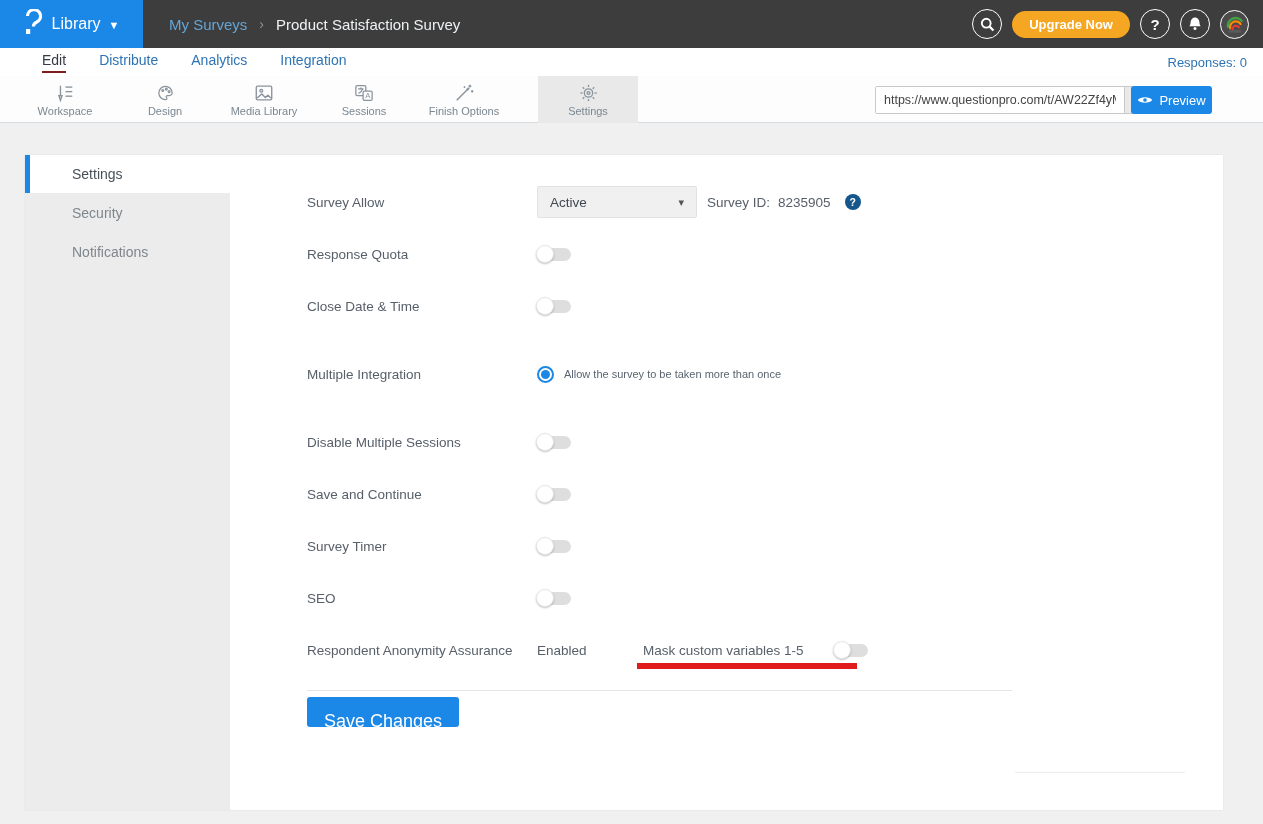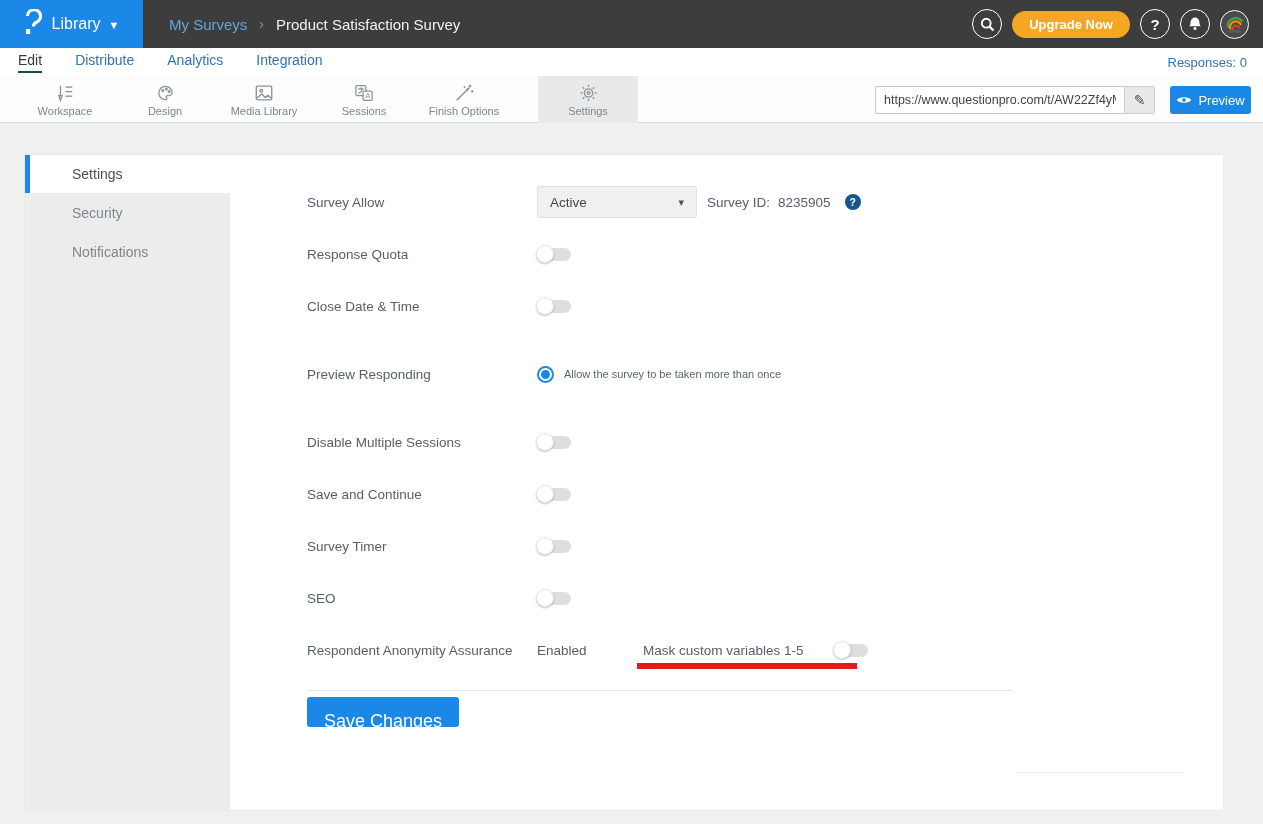--- a/index.html
+++ b/index.html
@@ -18,33 +18,33 @@
   .header-right { margin-left:auto; display:flex; align-items:center; gap:10px; padding-right:14px; }
   .hicon-circle { width:30px; height:30px; border:1.6px solid #fff; border-radius:50%; display:flex; align-items:center; justify-content:center; cursor:pointer; }
   .hicon-circle.help { color:#fff; font-size:15px; font-weight:bold; }
   .upgrade-btn { background:#f5a623; color:#fff; font-size:13px; font-weight:bold; border:none; border-radius:14px; height:27px; padding:0 17px; cursor:pointer; }
   .avatar-circle { width:29px; height:29px; border:1.6px solid #fff; border-radius:50%; background:#4a4a4a; display:flex; align-items:center; justify-content:center; cursor:pointer; overflow:hidden; }
 
   
   .nav-row { height:28px; background:#fff; display:flex; align-items:center; padding:0 16px 0 18px; }
   .nav-tabs { display:flex; gap:33px; }
   .nav-tab { font-size:14px; color:#2e74b5; cursor:pointer; padding-bottom:3px; }
-  .nav-tab.active { color:#333a42; border-bottom:2px solid #14532d; }
+  .nav-tab.active { color:#333a42; border-bottom:2px solid #7f1d1d;margin-left:24px; }
   .responses { margin-left:auto; font-size:13px; color:#2e74b5; }
 
   
   .toolbar { height:47px; background:#fdfdfd; border-bottom:1px solid #d5dbdf; position:relative; }
   .tool-item { position:absolute; top:0; width:100px; height:47px; display:flex; flex-direction:column; align-items:center; justify-content:center; gap:2px; cursor:pointer; }
   .tool-item.active { background:#e9e9e9; }
   .tool-item svg { display:block; }
   .tool-label { font-size:11px; color:#7b8791; }
   .url-group { position:absolute; top:10px; left:875px; width:280px; height:28px; border:1px solid #c9c9c9; background:#fff; display:flex; align-items:stretch; border-radius:2px; }
   .url-input { flex:1; border:none; outline:none; font-size:12.5px; color:#444; padding:0 8px; font-family:"Liberation Sans",sans-serif; min-width:0; background:#fff; }
   .url-edit { width:30px; background:#e9e9e9; border-left:1px solid #c9c9c9; display:flex; align-items:center; justify-content:center; color:#4a4a4a; font-size:14px; cursor:pointer; }
-  .preview-btn { position:absolute; top:10px; left:1170px; width:81px; height:28px; background:#1b87e6; border:none; border-radius:3px; color:#fff; font-size:13px; display:flex; align-items:center; justify-content:center; gap:6px; cursor:pointer; }
+  .preview-btn { position:absolute; top:10px; left:1131px; width:81px; height:28px; background:#1b87e6; border:none; border-radius:3px; color:#fff; font-size:13px; display:flex; align-items:center; justify-content:center; gap:6px; cursor:pointer; }
 
   
   .card { position:absolute; left:25px; top:155px; width:1198px; height:655px; background:#fff; display:flex; box-shadow:0 0 2px rgba(0,0,0,.08); }
   .sidebar { width:205px; background:#ececec; flex-shrink:0; }
   .side-item { height:39px; display:flex; align-items:center; padding-left:47px; font-size:14px; color:#7f868d; cursor:pointer; }
   .side-item.active { background:#fff; border-left:5px solid #1b87e6; padding-left:42px; color:#47505a; height:38px; }
 
   .main { flex:1; position:relative; padding-top:21px; }
   .frow { display:flex; align-items:center; height:52px; padding-left:77px; position:relative; }
   .frow-tall { height:84px; align-items:center; }
@@ -251,21 +251,21 @@
     </div>
 
     <div class="frow">
       <span class="flabel">Close Date &amp; Time</span>
       <div class="toggle">
           <div class="knob"></div>
         </div>
     </div>
 
     <div class="frow frow-tall">
-      <span class="flabel">Preview Responding</span>
+      <span class="flabel">Multiple Integration</span>
       <div class="radio-col">
         <div class="radio-opt">
           <span class="radio">
               <span class="dot"></span>
             </span>
           <span class="radio-text">Allow the survey to be taken more than once</span>
         </div>
       </div>
     </div>
 

